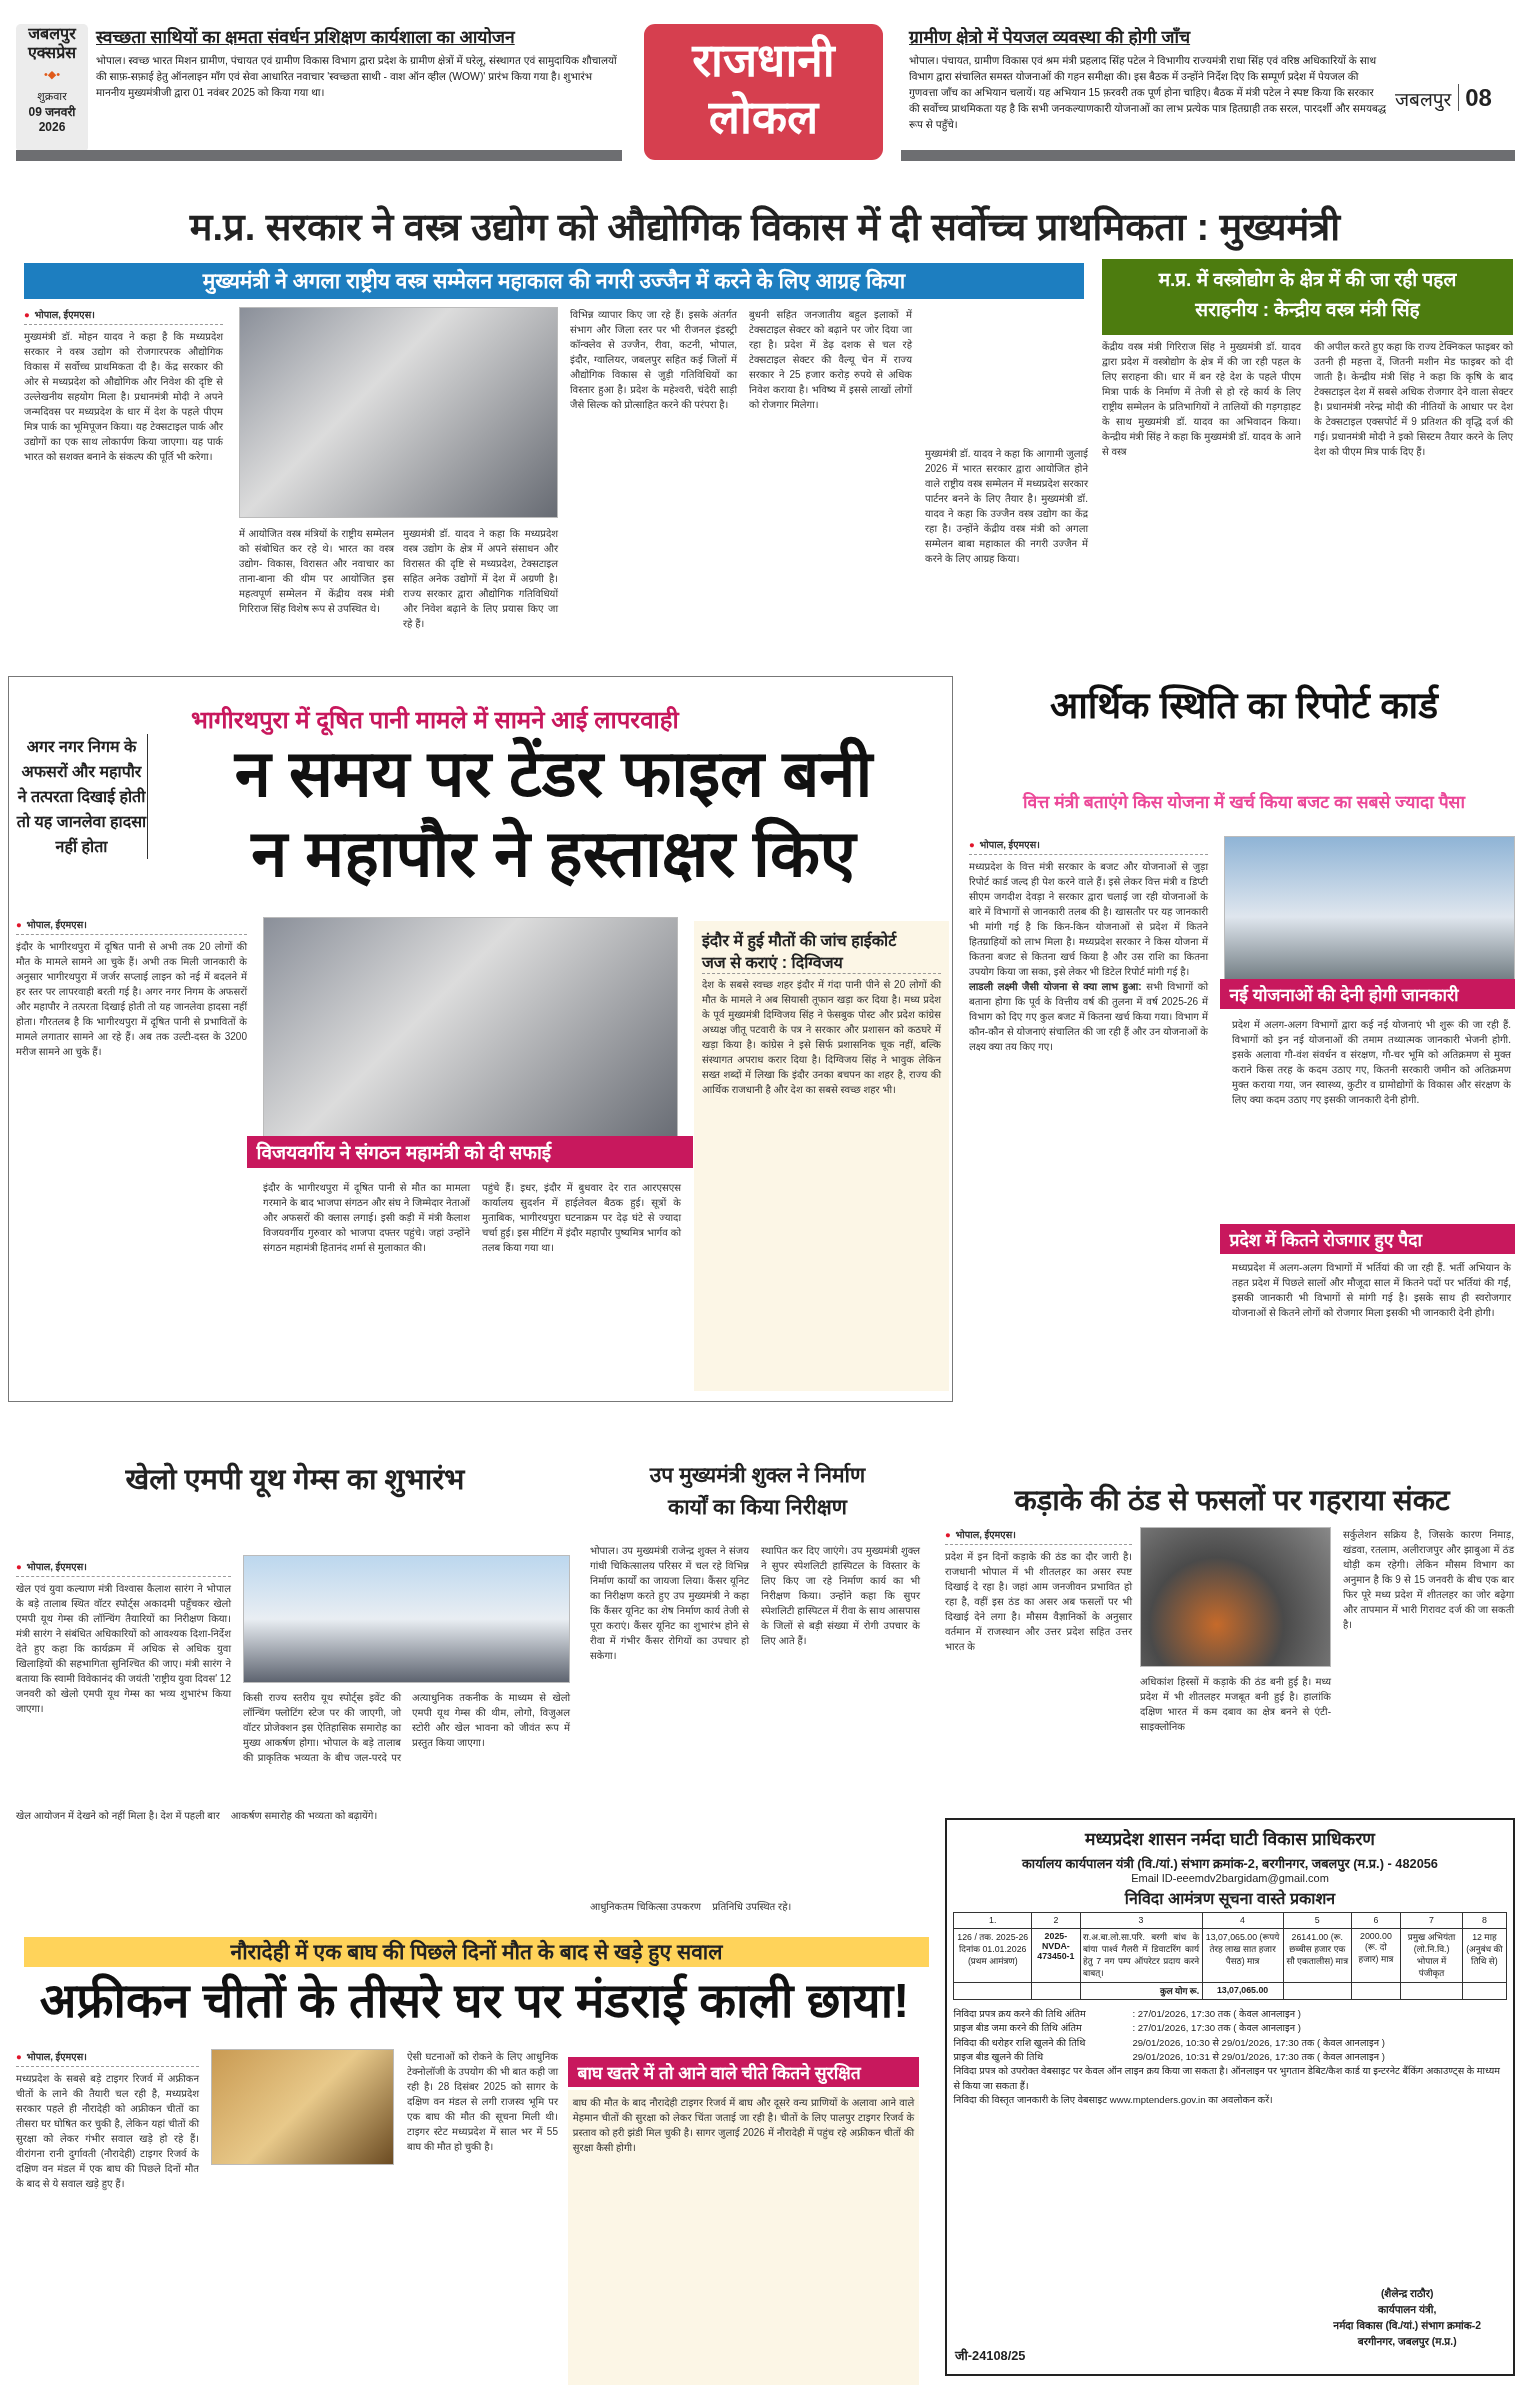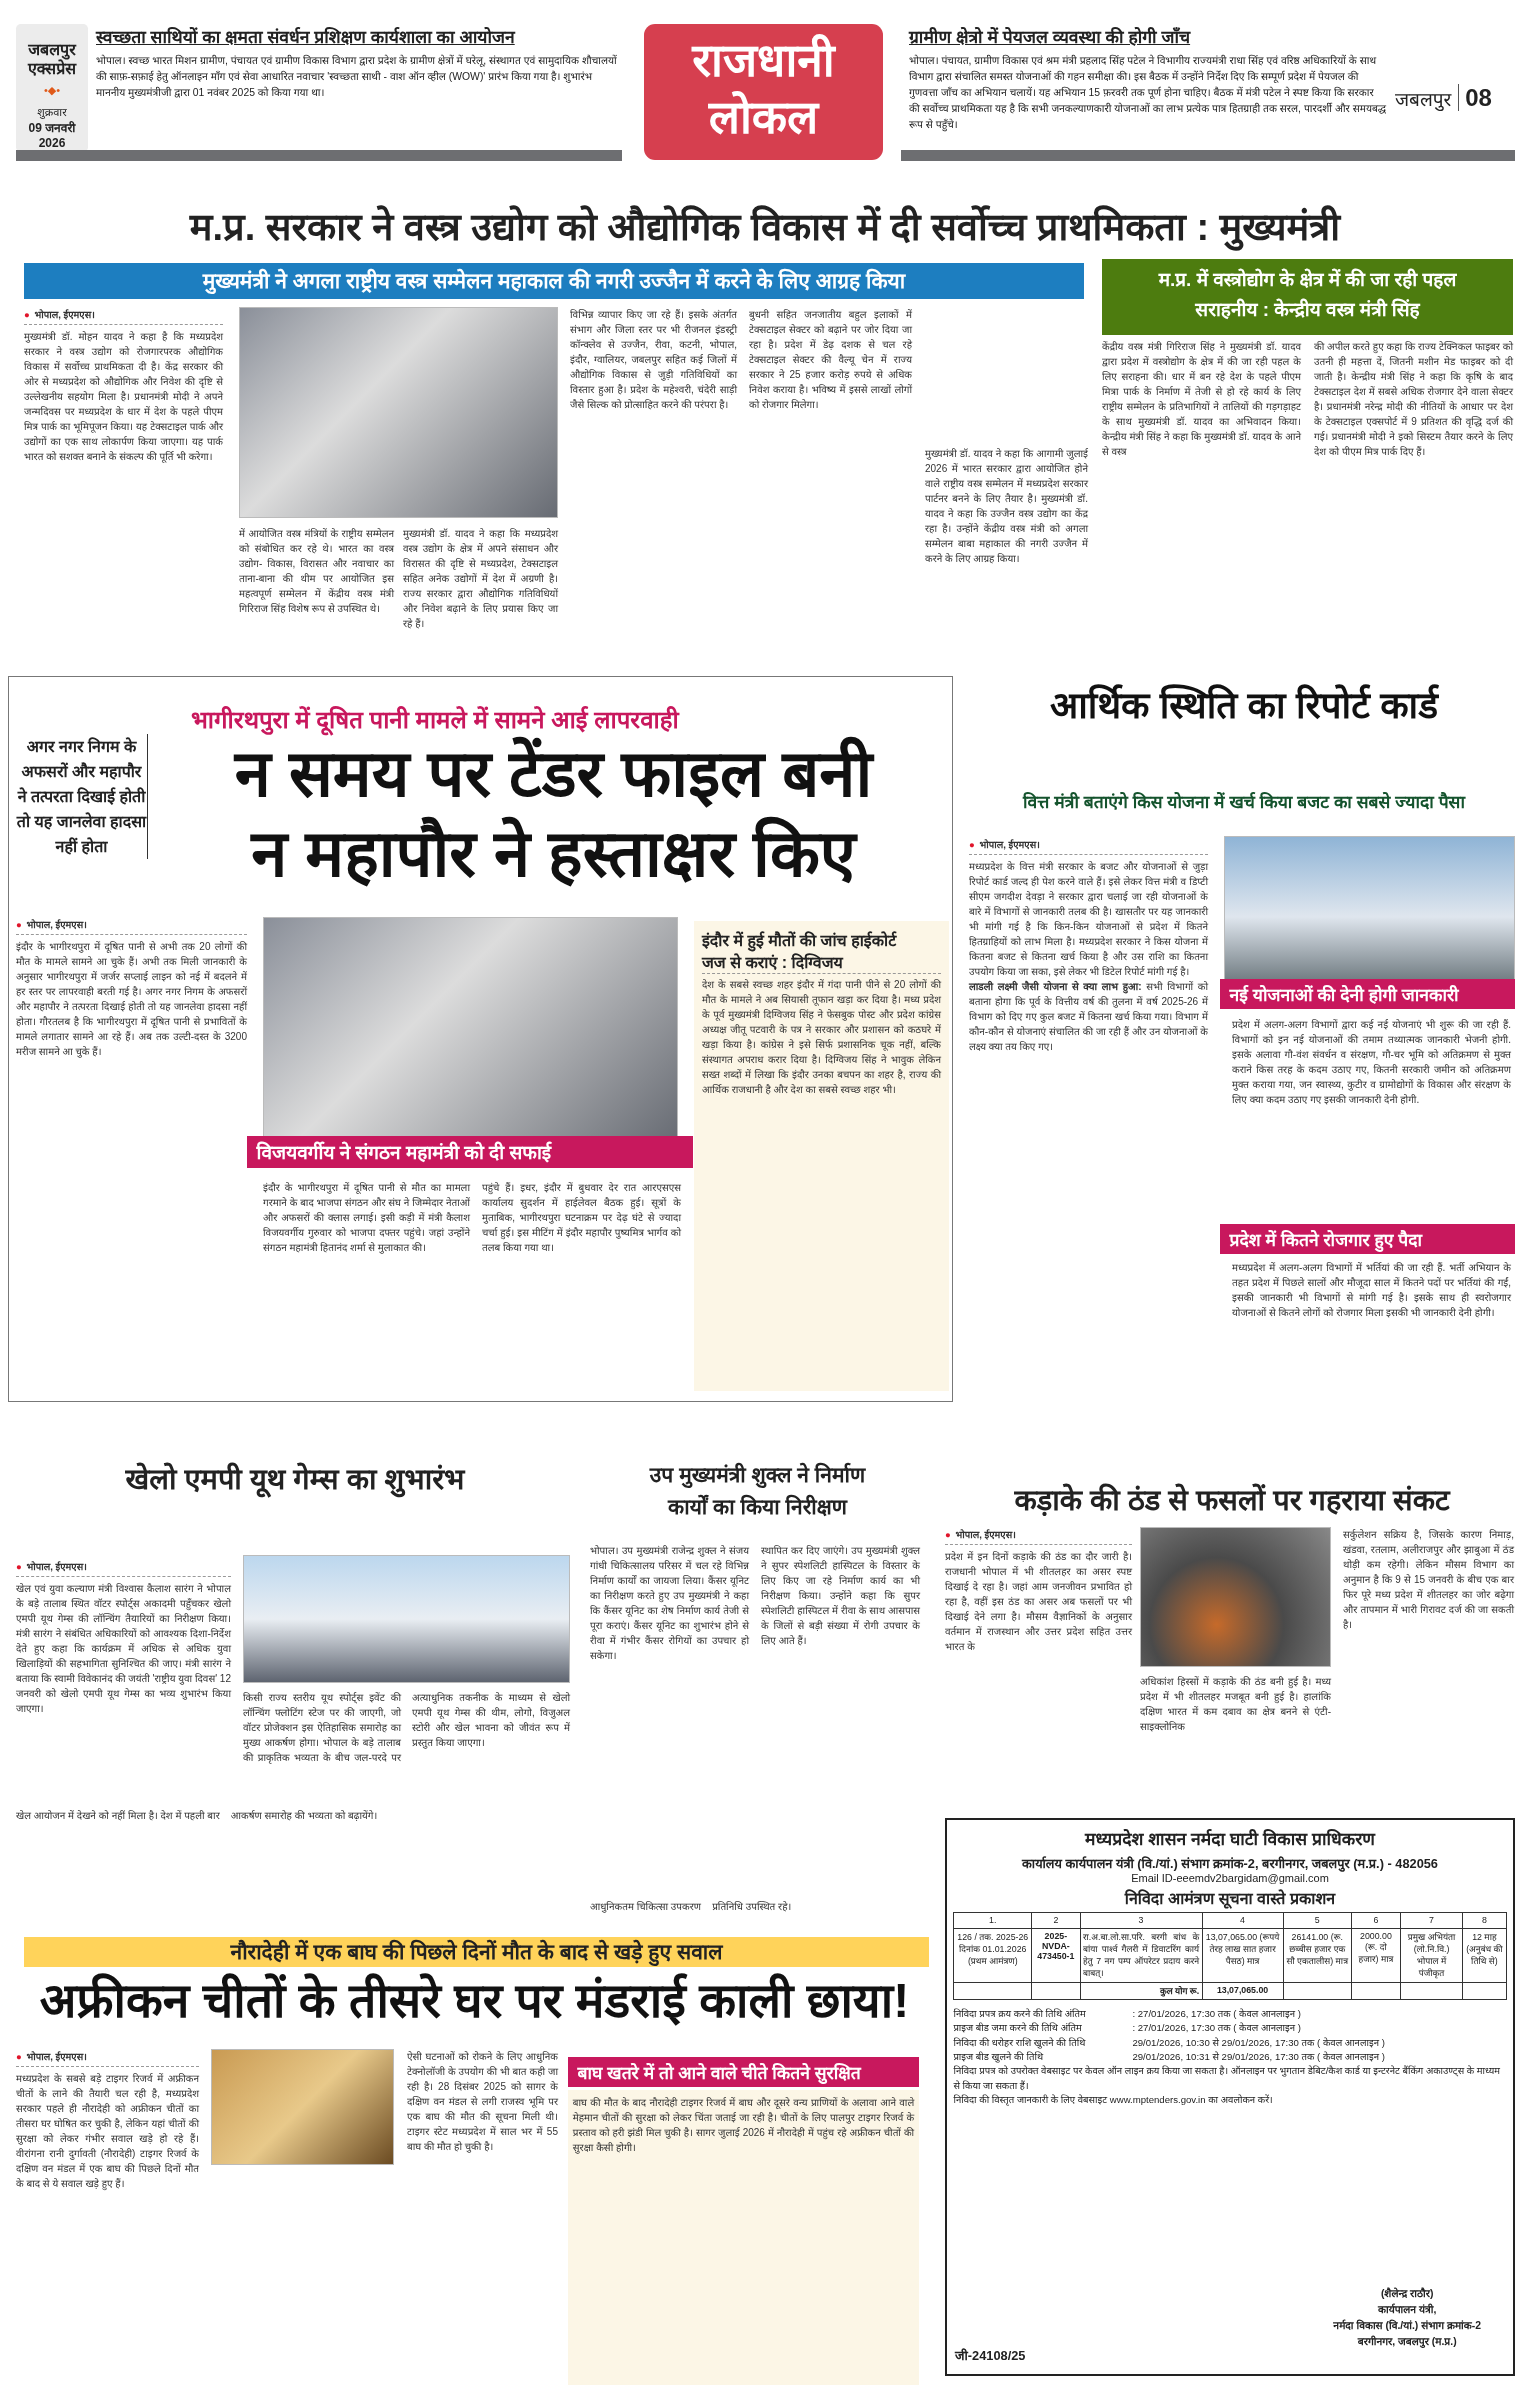--- a/index.html
+++ b/index.html
@@ -1,18 +1,18 @@
 <!DOCTYPE html>
 <html style="font-size:12.8px"><head>
 <meta charset="utf-8">
 <style>
 *{box-sizing:border-box;margin:0;padding:0}
 body{width:1530px;height:2401px;background:#fff;font-family:"Liberation Sans","DejaVu Sans",sans-serif;color:#222;position:relative;overflow:hidden}
 .abs{position:absolute}
-.mast-left{left:16px;top:24px;width:64px;height:128px;background:#ececec;border-radius:4.8px;text-align:center;padding-top:16px}
+.mast-left{left:16px;top:24px;width:64px;height:128px;background:#ececec;border-radius:4.8px;text-align:center;}
 .mast-left .paper{font-weight:bold;font-size:16px;line-height:19px}
 .mast-left .dots{color:#e05a1a;font-size:11px;margin:6.4px 0}
 .mast-left .day{font-size:11px}
 .mast-left .date{font-size:12px;font-weight:bold}
 .brief h3{font-size:17.5px;font-weight:bold;text-decoration:underline;margin-bottom:4.8px}
 .brief p{font-size:10.4px;line-height:16px}
 .brand{left:644px;top:24px;width:239px;height:136px;background:#d63f4f;border-radius:11px;color:#fff;text-align:center;font-weight:bold;font-size:46px;line-height:57px;padding-top:8px}
 .pagenum{left:1395px;top:84px;font-size:19px}
 .pagenum b{font-size:24px;border-left:1.6px solid #555;padding-left:6.4px;margin-left:6.4px}
 .greybar{height:11px;background:#6d6e71}
@@ -100,21 +100,21 @@
 <div class="abs col" style="left:482px;top:1180px;width:199px">पहुंचे हैं। इधर, इंदौर में बुधवार देर रात आरएसएस कार्यालय सुदर्शन में हाईलेवल बैठक हुई। सूत्रों के मुताबिक, भागीरथपुरा घटनाक्रम पर देढ़ घंटे से ज्यादा चर्चा हुई। इस मीटिंग में इंदौर महापौर पुष्यमित्र भार्गव को तलब किया गया था।</div>
 <div class="abs cream" style="left:694px;top:921px;width:255px;height:470px;padding:8px">
   <div style="font-weight:bold;font-size:16px">इंदौर में हुई मौतों की जांच हाईकोर्ट</div>
   <div style="font-weight:bold;font-size:16px;border-bottom:0.8px dashed #999;margin-bottom:3.2px">जज से कराएं : दिग्विजय</div>
   <div class="col">देश के सबसे स्वच्छ शहर इंदौर में गंदा पानी पीने से 20 लोगों की मौत के मामले ने अब सियासी तूफान खड़ा कर दिया है। मध्य प्रदेश के पूर्व मुख्यमंत्री दिग्विजय सिंह ने फेसबुक पोस्ट और प्रदेश कांग्रेस अध्यक्ष जीतू पटवारी के पत्र ने सरकार और प्रशासन को कठघरे में खड़ा किया है। कांग्रेस ने इसे सिर्फ प्रशासनिक चूक नहीं, बल्कि संस्थागत अपराध करार दिया है। दिग्विजय सिंह ने भावुक लेकिन सख्त शब्दों में लिखा कि इंदौर उनका बचपन का शहर है, राज्य की आर्थिक राजधानी है और देश का सबसे स्वच्छ शहर भी।</div>
 </div>
 
 <div class="abs big-head" style="left:965px;top:682px;width:558px;text-align:center;font-size:37px;line-height:48px">
   <div>आर्थिक स्थिति का रिपोर्ट कार्ड</div>
 </div>
-<div class="abs" style="left:965px;top:789px;width:558px;text-align:center;color:#14532d;font-weight:bold;font-size:17.5px">वित्त मंत्री बताएंगे किस योजना में खर्च किया बजट का सबसे ज्यादा पैसा</div>
+<div class="abs" style="left:965px;top:789px;width:558px;text-align:center;color:#ec4899;font-weight:bold;font-size:17.5px">वित्त मंत्री बताएंगे किस योजना में खर्च किया बजट का सबसे ज्यादा पैसा</div>
 <div class="abs col" style="left:969px;top:837px;width:239px">
   <div class="dateline">भोपाल, ईएमएस।</div>
   <div>मध्यप्रदेश के वित्त मंत्री सरकार के बजट और योजनाओं से जुड़ा रिपोर्ट कार्ड जल्द ही पेश करने वाले हैं। इसे लेकर वित्त मंत्री व डिप्टी सीएम जगदीश देवड़ा ने सरकार द्वारा चलाई जा रही योजनाओं के बारे में विभागों से जानकारी तलब की है। खासतौर पर यह जानकारी भी मांगी गई है कि किन-किन योजनाओं से प्रदेश में कितने हितग्राहियों को लाभ मिला है। मध्यप्रदेश सरकार ने किस योजना में कितना बजट से कितना खर्च किया है और उस राशि का कितना उपयोग किया जा सका, इसे लेकर भी डिटेल रिपोर्ट मांगी गई है।</div>
   <b>लाडली लक्ष्मी जैसी योजना से क्या लाभ हुआ:</b>
   <span>सभी विभागों को बताना होगा कि पूर्व के वित्तीय वर्ष की तुलना में वर्ष 2025-26 में विभाग को दिए गए कुल बजट में कितना खर्च किया गया। विभाग में कौन-कौन से योजनाएं संचालित की जा रही हैं और उन योजनाओं के लक्ष्य क्या तय किए गए।</span>
 </div>
 <div class="abs photo" style="left:1224px;top:836px;width:291px;height:147px;background:linear-gradient(180deg,#8fb4d6,#dfe6ee 55%,#6f7a80)"></div>
 <div class="abs mag-label" style="left:1220px;top:979px;width:295px;font-size:17.5px">नई योजनाओं की देनी होगी जानकारी</div>
 <div class="abs col" style="left:1232px;top:1017px;width:279px">प्रदेश में अलग-अलग विभागों द्वारा कई नई योजनाएं भी शुरू की जा रही हैं. विभागों को इन नई योजनाओं की तमाम तथ्यात्मक जानकारी भेजनी होगी. इसके अलावा गौ-वंश संवर्धन व संरक्षण, गौ-चर भूमि को अतिक्रमण से मुक्त कराने किस तरह के कदम उठाए गए, कितनी सरकारी जमीन को अतिक्रमण मुक्त कराया गया, जन स्वास्थ्य, कुटीर व ग्रामोद्योगों के विकास और संरक्षण के लिए क्या कदम उठाए गए इसकी जानकारी देनी होगी.</div>
 <div class="abs mag-label" style="left:1220px;top:1224px;width:295px;font-size:17.5px">प्रदेश में कितने रोजगार हुए पैदा</div>

